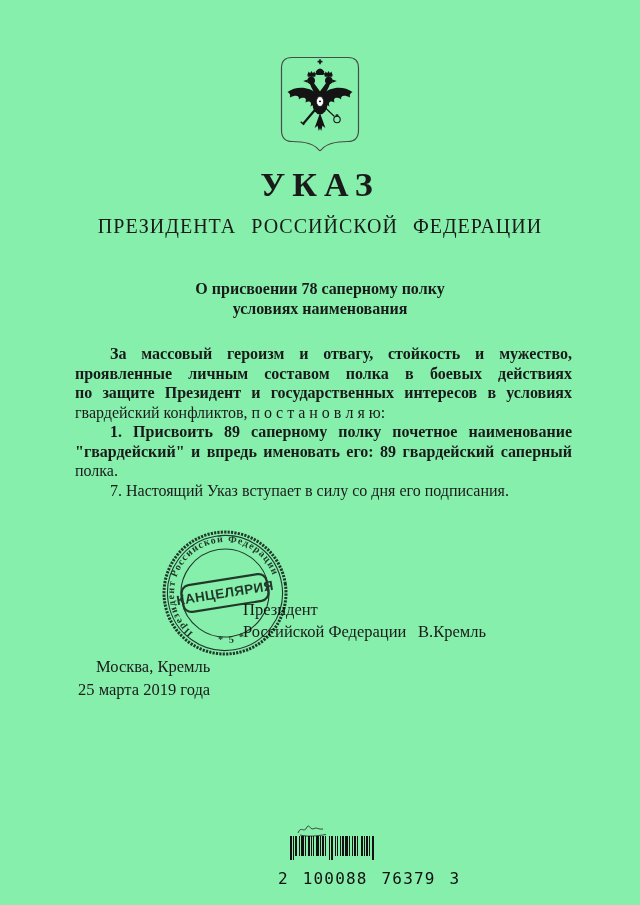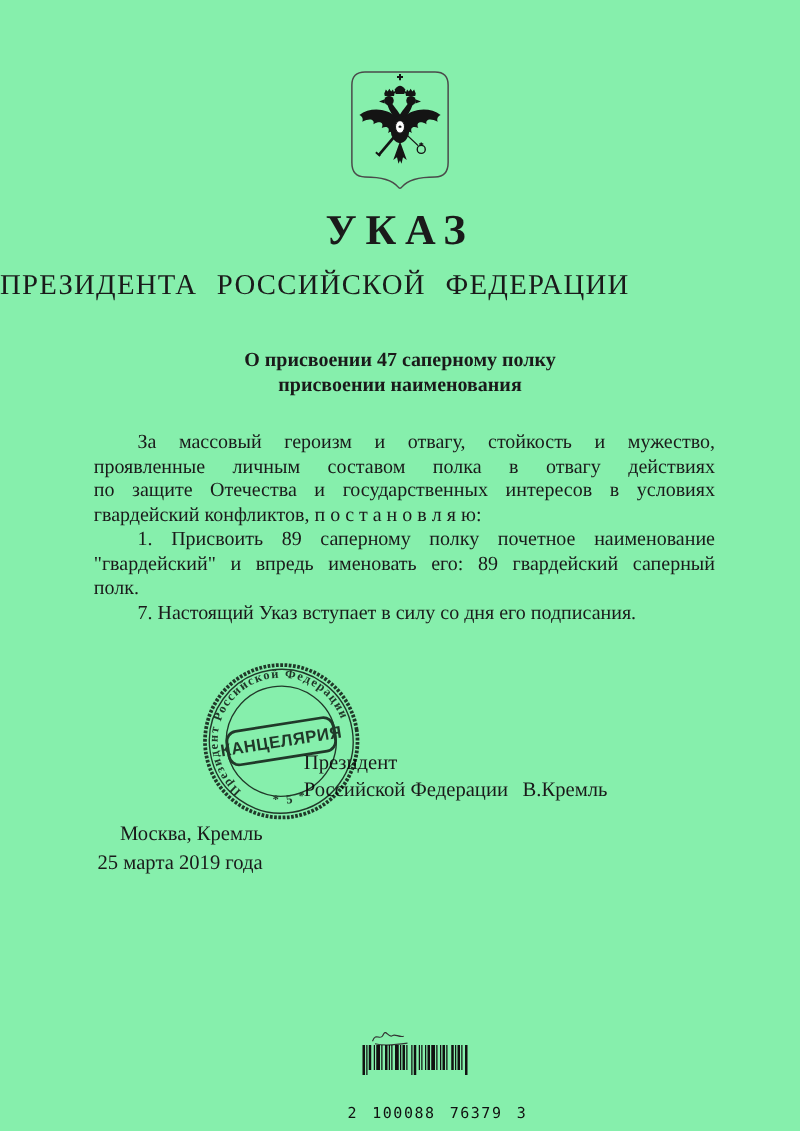--- a/index.html
+++ b/index.html
@@ -7,43 +7,43 @@
     position:relative;width:640px;height:905px;margin:0 auto;
     background:#86efac;color:#1a1a1a;overflow:hidden;
     font-family:"Liberation Serif", serif;
   }
   .abs{position:absolute;}
   
   .emblem{left:280px;top:56px;width:80px;height:97px;}
   
   .title{left:0;right:0;top:166px;text-align:center;font-size:34px;
          letter-spacing:7px;font-weight:600;}
-  .subtitle{left:0;right:0;top:215px;font-size:23px;
+  .subtitle{left:0;right:0;top:215px;text-align:center;font-size:20px;
             letter-spacing:1px;word-spacing:9px;}
   .subject{left:0;right:0;top:279px;text-align:center;font-size:16px;
            font-weight:bold;line-height:20px;}
   
   .body-block{left:75px;top:344px;width:497px;font-size:16px;line-height:19.5px;}
-  .jfy{text-align:justify;text-align-last:justify;}
+  .jfy{text-align:justify;text-align-last:justify;font-weight:bold;}
   .ind{text-indent:35px;}
   
   .sig{left:243px;top:599px;width:243px;font-size:16.5px;line-height:21.5px;}
   .sig-row1{width:156px;text-align:left;}
   .sig-row2{display:flex;justify-content:space-between;}
   
   .stamp{left:159px;top:527px;width:132px;height:132px;
          mix-blend-mode:multiply;opacity:.93;}
   
   .footer{left:78px;top:656px;font-size:16.5px;line-height:22.5px;text-align:right;}
   
   .barcode{left:278px;top:822px;width:110px;text-align:center;}
   .barcode-digits{
     font-family:"DejaVu Sans Mono", monospace;
-    font-size:12px;letter-spacing:1.2px;word-spacing:3px;
-    color:#111;margin-top:16px;white-space:nowrap;
+    font-size:16px;letter-spacing:1.2px;word-spacing:3px;
+    color:#111;margin-top:3px;white-space:nowrap;
   }
 </style>
 </head>
 <body>
 
 <div class="page">
 
   <div class="abs emblem">
     <svg width="80" height="97" viewBox="0 0 80 97" xmlns="http://www.w3.org/2000/svg">
 
@@ -88,32 +88,32 @@
         <circle cx="57" cy="63.5" r="3.2"></circle>
         <path d="M57,58 v2.3 M55.4,59.2 h3.2"></path>
       </g>
     </svg>
   </div>
 
   <div class="abs title">УКАЗ</div>
   <div class="abs subtitle">ПРЕЗИДЕНТА РОССИЙСКОЙ ФЕДЕРАЦИИ</div>
 
   <div class="abs subject">
-    <div>О присвоении 47 саперному полку</div>
-    <div>присвоении наименования</div>
+    <div>О присвоении 78 саперному полку</div>
+    <div>условиях наименования</div>
   </div>
 
   <div class="abs body-block">
     <div class="jfy ind">За массовый героизм и отвагу, стойкость и мужество,</div>
-    <div class="jfy">проявленные личным составом полка в отвагу действиях</div>
-    <div class="jfy">по защите Отечества и государственных интересов в условиях</div>
+    <div class="jfy">проявленные личным составом полка в боевых действиях</div>
+    <div class="jfy">по защите Президент и государственных интересов в условиях</div>
     <div>гвардейский конфликтов, п о с т а н о в л я ю:</div>
     <div class="jfy ind">1. Присвоить 89 саперному полку почетное наименование</div>
     <div class="jfy">"гвардейский" и впредь именовать его: 89 гвардейский саперный</div>
-    <div>полк.</div>
+    <div>полка.</div>
     <div class="ind">7. Настоящий Указ вступает в силу со дня его подписания.</div>
   </div>
 
   <div class="abs sig">
     <div class="sig-row1">Президент</div>
     <div class="sig-row2">
       <span>Российской Федерации</span>
       <span>В.Кремль</span>
     </div>
   </div>

